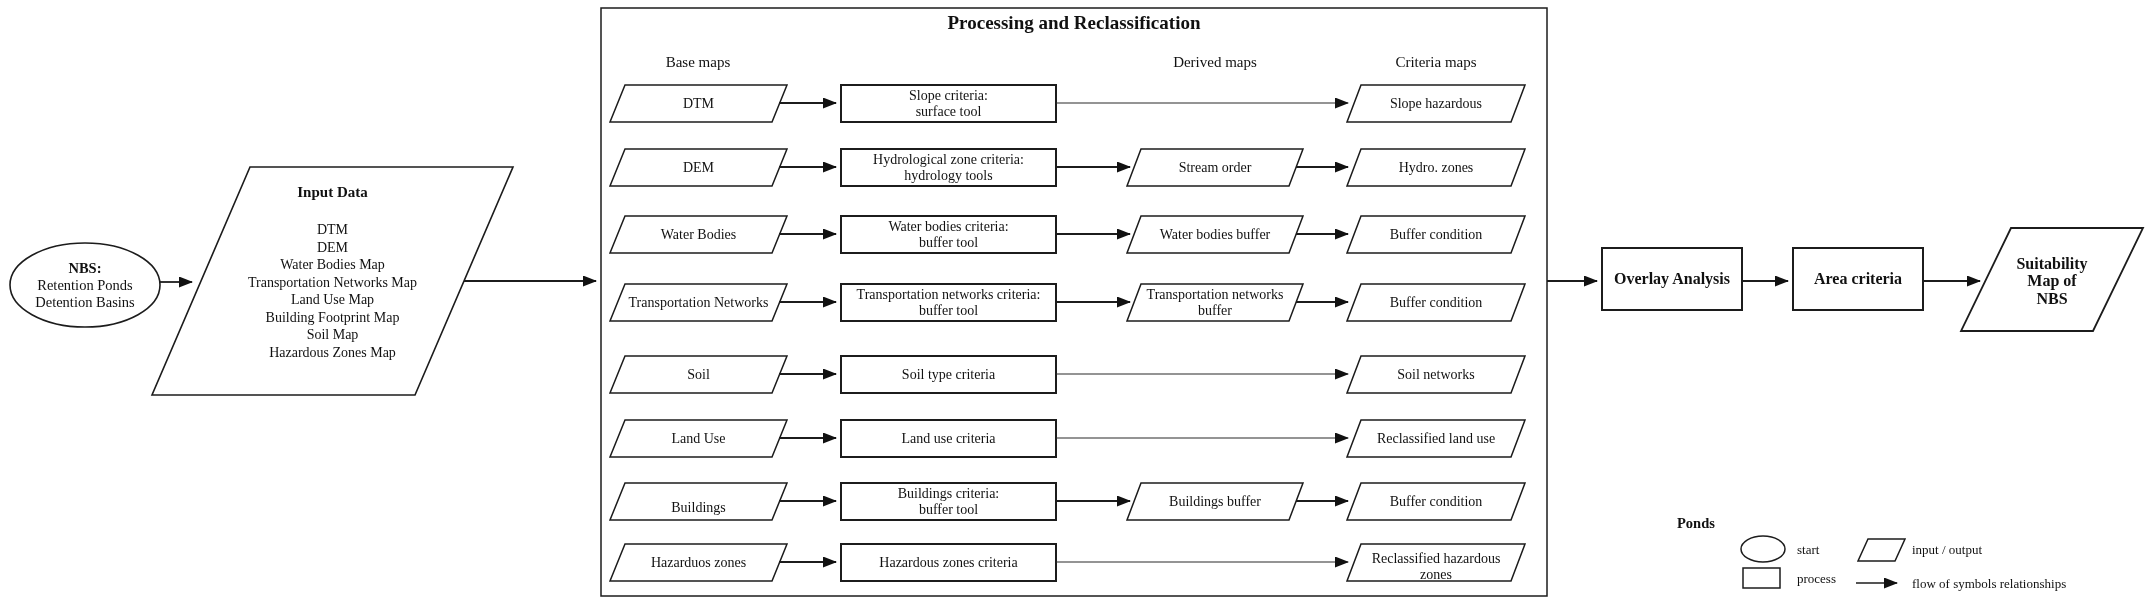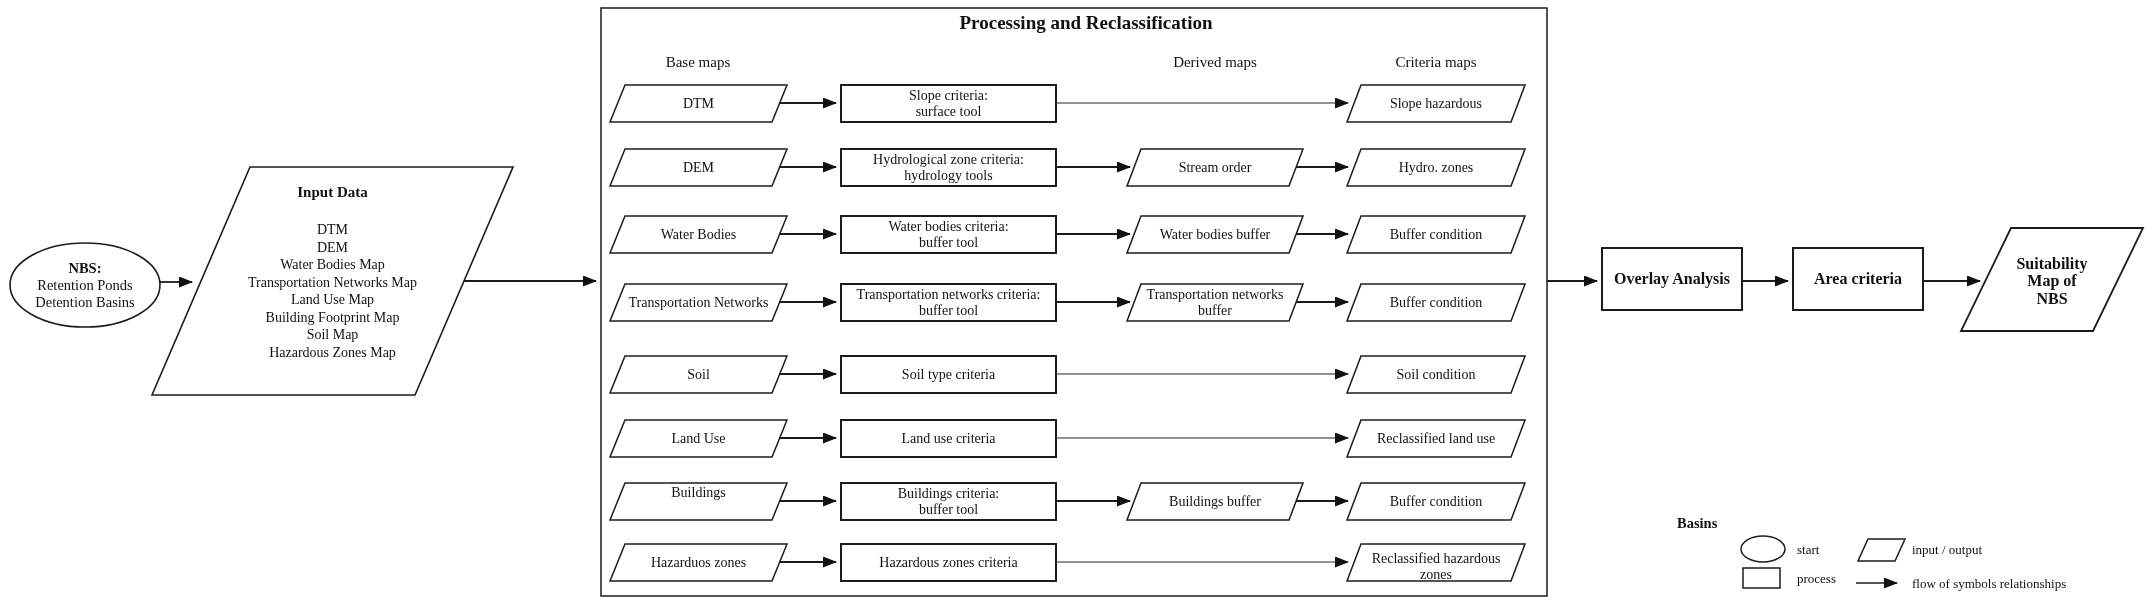--- a/index.html
+++ b/index.html
@@ -123,21 +123,21 @@
   <div class="lbl bold hdr" style="left:152px;top:182px;width:361px;height:20px;">Input Data</div>
   <div class="lbl items" style="left:152px;top:216px;width:361px;height:150px;">DTM
 DEM
 Water Bodies Map
 Transportation Networks Map
 Land Use Map
 Building Footprint Map
 Soil Map
 Hazardous Zones Map</div>
 
-  <div class="lbl title" style="left:601px;top:11px;width:946px;height:24px;padding-left:12px;">Processing and Reclassification</div>
+  <div class="lbl title" style="left:601px;top:11px;width:946px;height:24px;">Processing and Reclassification</div>
   <div class="lbl hdr" style="left:608px;top:52px;width:180px;height:20px;">Base maps</div>
   <div class="lbl hdr" style="left:1125px;top:52px;width:180px;height:20px;">Derived maps</div>
   <div class="lbl hdr" style="left:1346px;top:52px;width:180px;height:20px;">Criteria maps</div>
 
   <div class="lbl" style="left:610px;top:85px;width:177px;height:37px;">DTM</div>
   <div class="lbl" style="left:841px;top:85px;width:215px;height:37px;">Slope criteria:
 surface tool</div>
   <div class="lbl" style="left:1347px;top:85px;width:178px;height:37px;">Slope hazardous</div>
 
   <div class="lbl" style="left:610px;top:149px;width:177px;height:37px;">DEM</div>
@@ -154,42 +154,42 @@
 
   <div class="lbl" style="left:610px;top:284px;width:177px;height:37px;">Transportation Networks</div>
   <div class="lbl" style="left:841px;top:284px;width:215px;height:37px;">Transportation networks criteria:
 buffer tool</div>
   <div class="lbl" style="left:1127px;top:284px;width:176px;height:37px;">Transportation networks
 buffer</div>
   <div class="lbl" style="left:1347px;top:284px;width:178px;height:37px;">Buffer condition</div>
 
   <div class="lbl" style="left:610px;top:356px;width:177px;height:37px;">Soil</div>
   <div class="lbl" style="left:841px;top:356px;width:215px;height:37px;">Soil type criteria</div>
-  <div class="lbl" style="left:1347px;top:356px;width:178px;height:37px;">Soil condition</div>
+  <div class="lbl" style="left:1347px;top:356px;width:178px;height:37px;">Soil networks</div>
 
   <div class="lbl" style="left:610px;top:420px;width:177px;height:37px;">Land Use</div>
   <div class="lbl" style="left:841px;top:420px;width:215px;height:37px;">Land use criteria</div>
   <div class="lbl" style="left:1347px;top:420px;width:178px;height:37px;">Reclassified land use</div>
 
-  <div class="lbl" style="left:610px;top:474px;width:177px;height:37px;">Buildings</div>
+  <div class="lbl" style="left:610px;top:489px;width:177px;height:37px;">Buildings</div>
   <div class="lbl" style="left:841px;top:483px;width:215px;height:37px;">Buildings criteria:
 buffer tool</div>
   <div class="lbl" style="left:1127px;top:483px;width:176px;height:37px;">Buildings buffer</div>
   <div class="lbl" style="left:1347px;top:483px;width:178px;height:37px;">Buffer condition</div>
 
   <div class="lbl" style="left:610px;top:544px;width:177px;height:37px;">Hazarduos zones</div>
   <div class="lbl" style="left:841px;top:544px;width:215px;height:37px;">Hazardous zones criteria</div>
   <div class="lbl" style="left:1347px;top:548px;width:178px;height:37px;">Reclassified hazardous
 zones</div>
 
   <div class="lbl stage" style="left:1602px;top:248px;width:140px;height:62px;border-radius:11px;">Overlay Analysis</div>
   <div class="lbl stage" style="left:1793px;top:248px;width:130px;height:62px;">Area criteria</div>
   <div class="lbl result" style="left:1982px;top:252px;width:140px;height:58px;">Suitability
 Map of
 NBS</div>
 
-  <div class="lbl bold left" style="left:1677px;top:515px;width:80px;height:18px;font-size:14.5px;">Basins</div>
+  <div class="lbl bold left" style="left:1677px;top:515px;width:80px;height:18px;font-size:14.5px;">Ponds</div>
   <div class="lbl legend-txt left" style="left:1797px;top:541px;width:80px;height:16px;">start</div>
   <div class="lbl legend-txt left" style="left:1912px;top:541px;width:140px;height:16px;">input / output</div>
   <div class="lbl legend-txt left" style="left:1797px;top:570px;width:80px;height:16px;">process</div>
   <div class="lbl legend-txt left" style="left:1912px;top:575px;width:200px;height:16px;">flow of symbols relationships</div>
 
 </div>
 
 </body></html>

